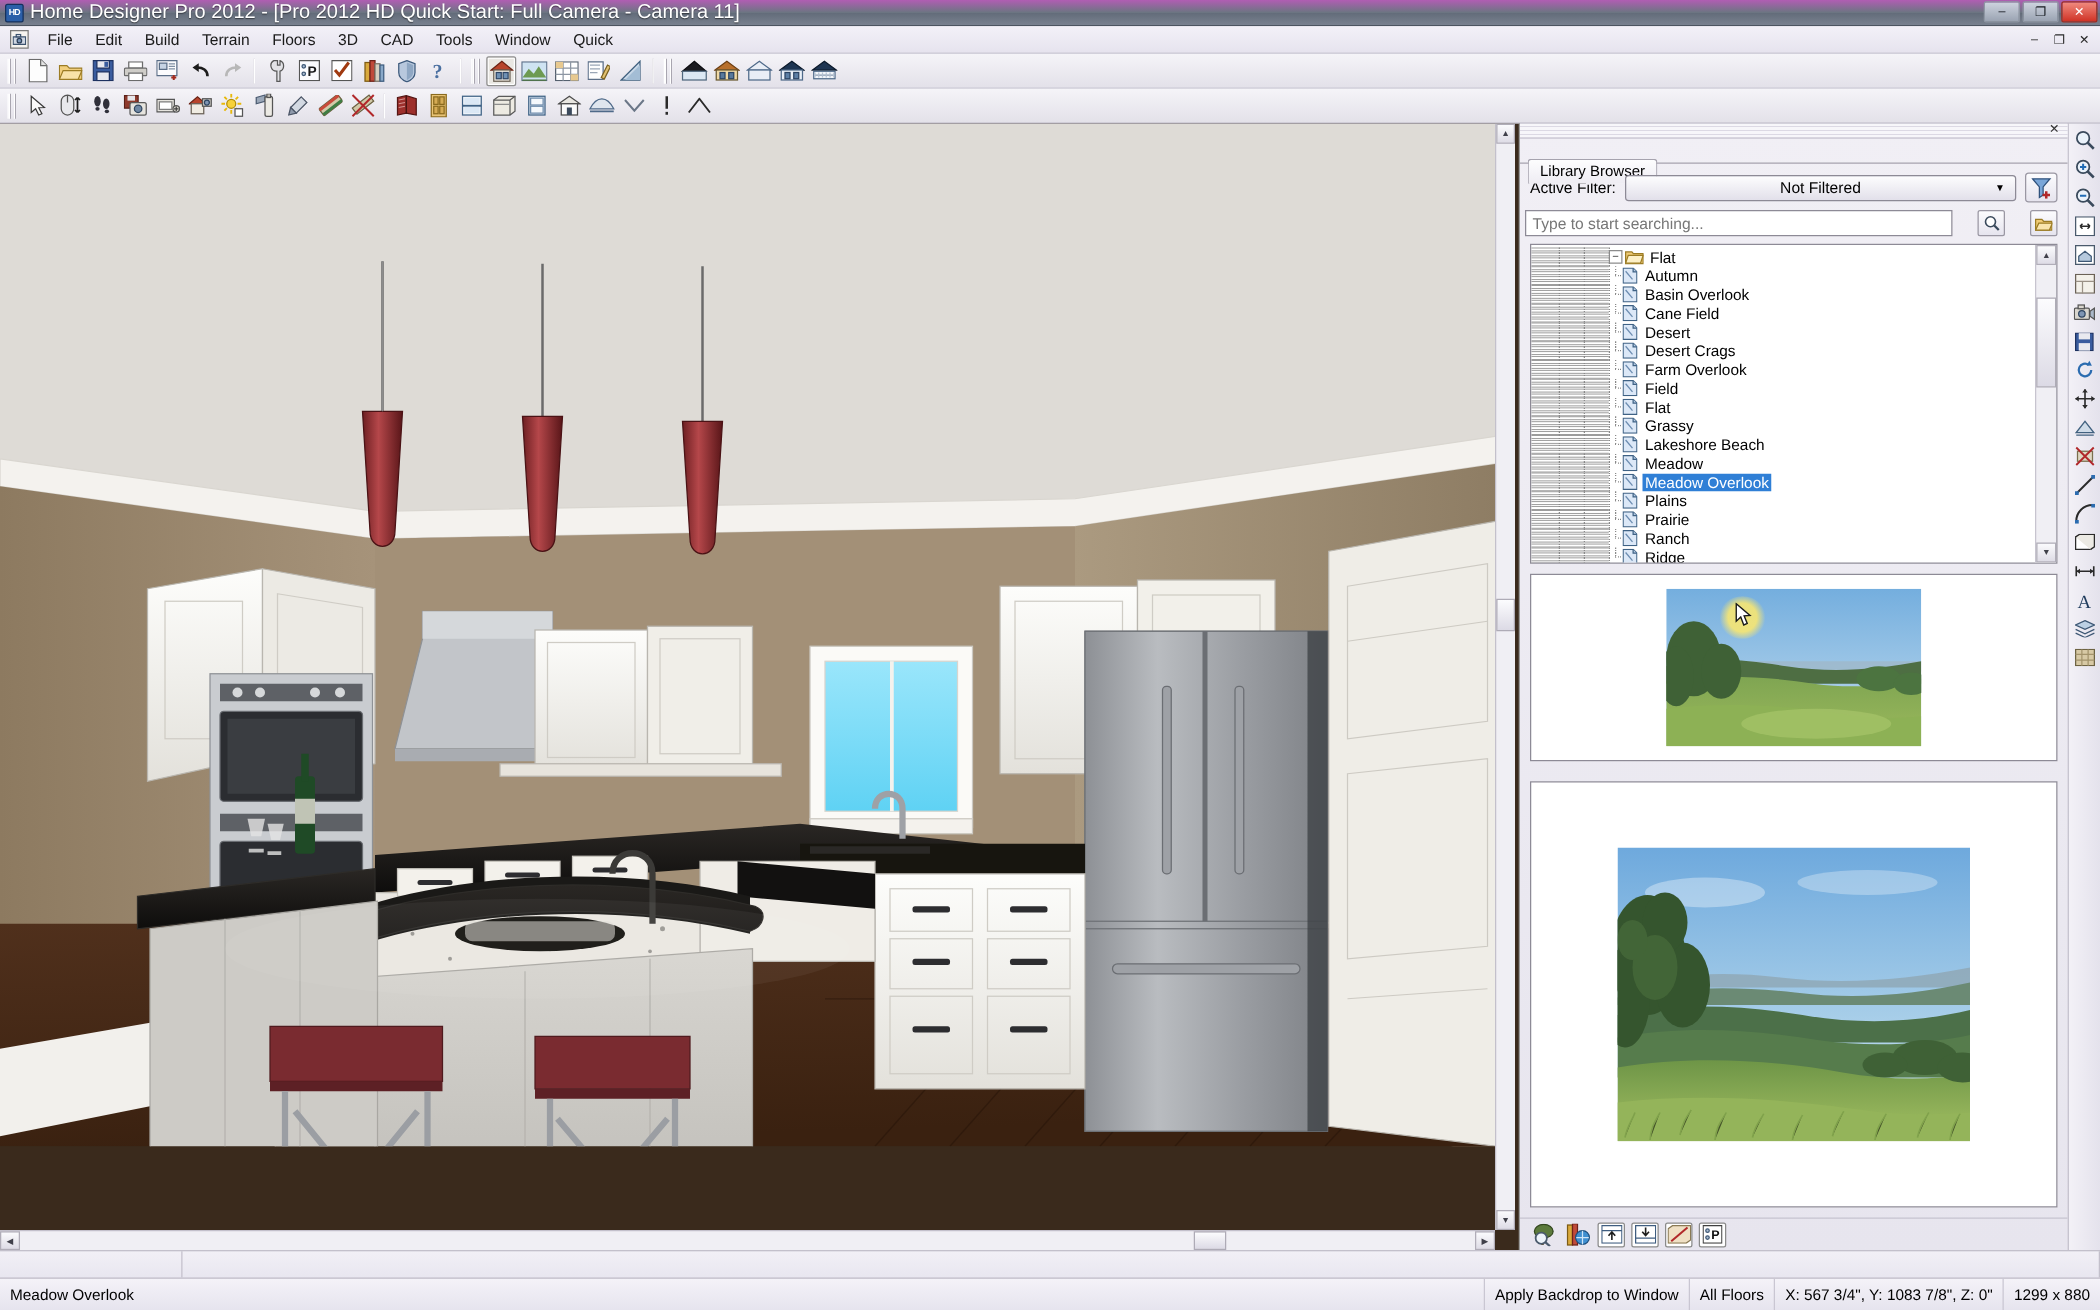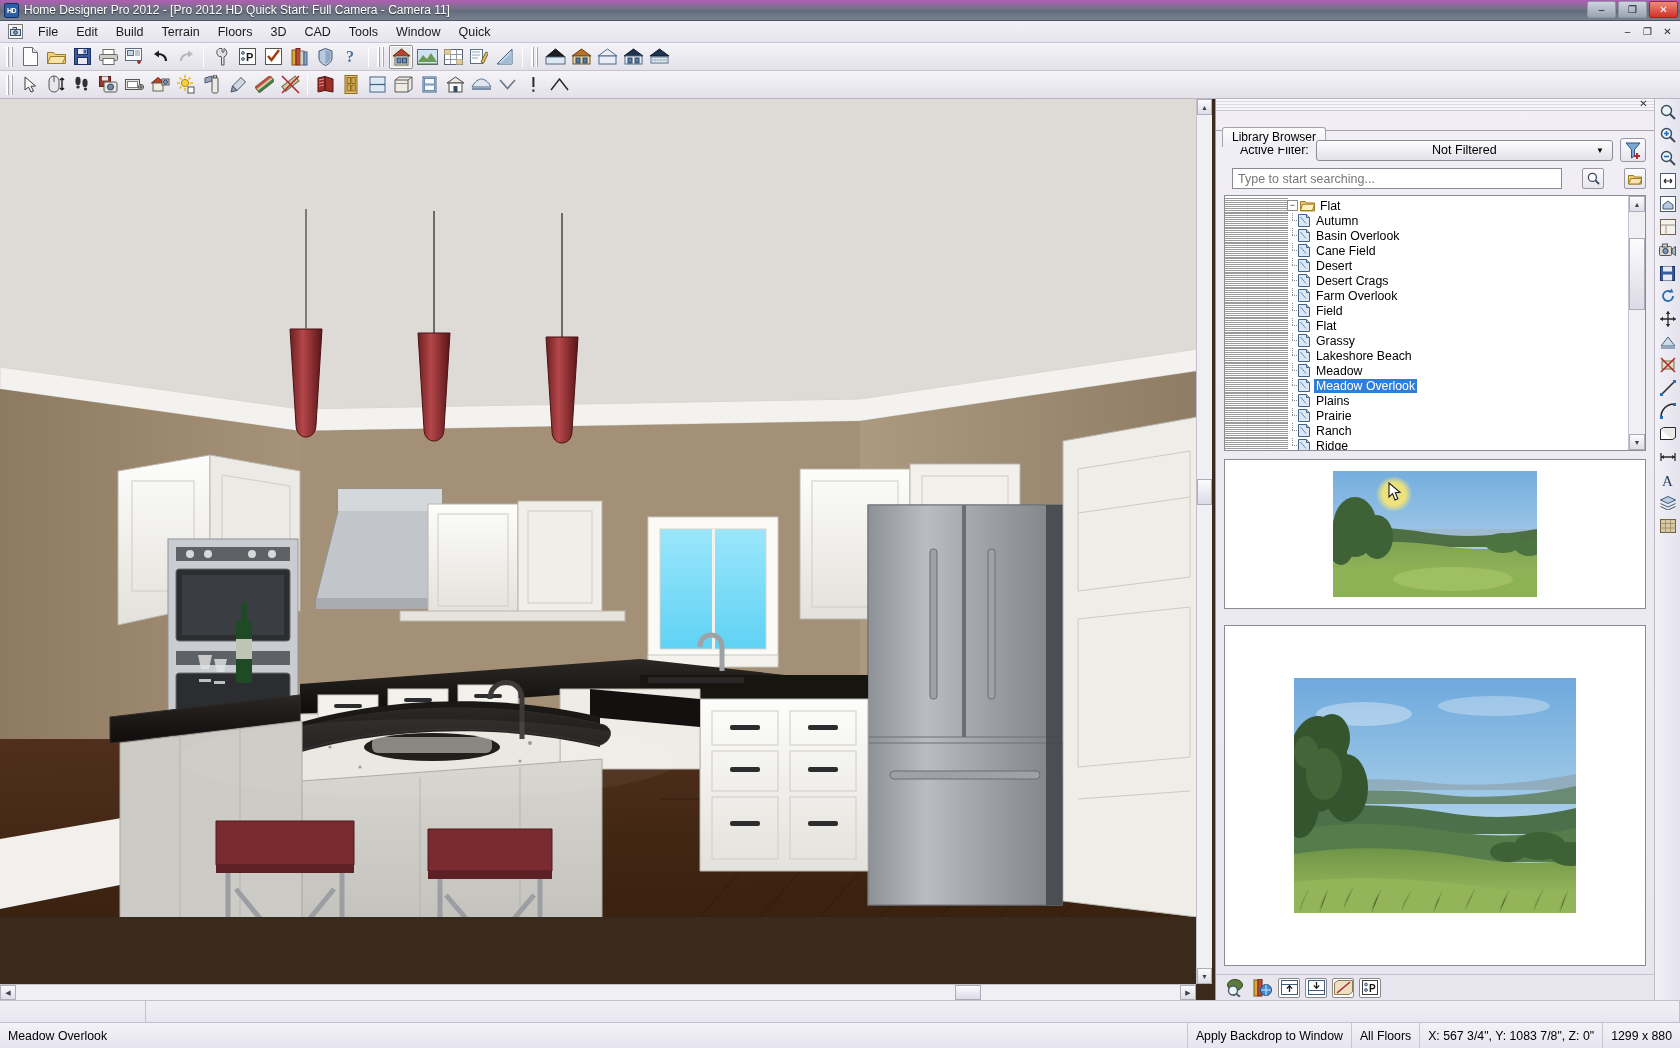--- a/index.html
+++ b/index.html
@@ -20,21 +20,21 @@
     background: linear-gradient(180deg,#7d8697 0%, #68717f 45%, #5c6personally 46%, #717a89 100%);
     background: linear-gradient(180deg,#8089 0%,#6c7582 50%,#626b79 51%,#79818f 100%);
     display:flex; align-items:center; padding-left:4px; position:relative;
     border-bottom:1px solid #4c5460;
   }
   .title-ico {
     width:15px;height:15px;background:#2b5fa8;border:1px solid #14305c;border-radius:2px;
     color:#fff;font-size:7px;font-weight:bold;display:flex;align-items:center;justify-content:center;
     margin-right:5px; letter-spacing:-0.5px;
   }
-  .title-text { color:#fff; font-size:12px; text-shadow:0 1px 1px rgba(0,0,0,.55); white-space:nowrap;}
+  .title-text { color:#fff; font-size:16px; text-shadow:0 1px 1px rgba(0,0,0,.55); white-space:nowrap;}
   .win-btns { position:absolute; right:2px; top:1px; display:flex; gap:2px; }
   .win-btn {
     width:29px;height:17px;border:1px solid #8e96a3;border-radius:2px;
     background:linear-gradient(#cdd3de,#9aa3b2);
     display:flex;align-items:center;justify-content:center;font-size:10px;color:#12161c;
   }
   .win-btn.close { background:linear-gradient(#f08a7e,#cf3326); border-color:#9e2a20; color:#fff; }
 
   
   .menubar {
@@ -91,29 +91,29 @@
               background:linear-gradient(#f1eff5,#e7e5ee); position:relative; }
   .lib-titlerow { height:12px; position:relative;
       background:repeating-linear-gradient(180deg,#f7f6fa 0 2px,#dcd9e4 2px 3px);
       border-bottom:1px solid #c9c6d2; }
   .lib-close { position:absolute; right:4px; top:-1px; width:13px;height:12px;
                font-size:10px; line-height:12px; text-align:center; color:#333; }
   .tabstrip { height:20px; display:flex; align-items:flex-end; padding-left:6px;
               border-bottom:1px solid #a6a3ae; background:transparent; }
   .tab { padding:2px 9px 3px; font-size:12px; background:linear-gradient(#fdfdfe,#eeecf3);
          border:1px solid #a6a3ae; border-bottom:none; border-radius:3px 3px 0 0; position:relative; top:17px;}
-  .filterrow { display:flex; align-items:center; gap:7px; padding:7px 8px 4px 24px; }
+  .filterrow { display:flex; align-items:center; gap:7px; padding:7px 8px 4px 8px; }
   .filterrow .lbl { font-size:12.5px; }
   .combo { flex:1 1 auto; height:21px; display:flex; align-items:center; justify-content:center;
            position:relative; border:1px solid #8d8a96; border-radius:3px;
            background:linear-gradient(#fdfdfe,#e2e0ea); font-size:12.5px; }
   .combo .caret { position:absolute; right:8px; font-size:8px; }
   .filter-btn { width:26px;height:24px; border:1px solid #9a97a3; border-radius:3px;
                 background:linear-gradient(#fcfcfe,#e6e4ee); display:flex;align-items:center;justify-content:center;}
-  .searchrow { display:flex; align-items:center; gap:20px; padding:2px 8px 6px 16px; }
+  .searchrow { display:flex; align-items:center; gap:20px; padding:2px 8px 6px 4px; }
   .search { flex:1 1 auto; height:21px; border:1px solid #8d8a96; background:#fff;
             display:flex; align-items:center; padding:0 5px; font-size:12.5px; color:#777; }
   .sq-btn { width:22px;height:21px;border:1px solid #9a97a3;border-radius:2px;
             background:linear-gradient(#fcfcfe,#e6e4ee);display:flex;align-items:center;justify-content:center;}
 
   .treewrap { margin:0 8px; border:1px solid #8d8a96; background:#fff;
               height:256px; position:relative; overflow:hidden; }
   .tree { position:absolute; inset:0 17px 0 0; overflow:hidden; padding-top:2px; }
   .tnode { display:flex; align-items:center; height:15px; font-size:12.3px; white-space:nowrap;}
   .guides { width:62px; height:15px; flex:0 0 62px;

